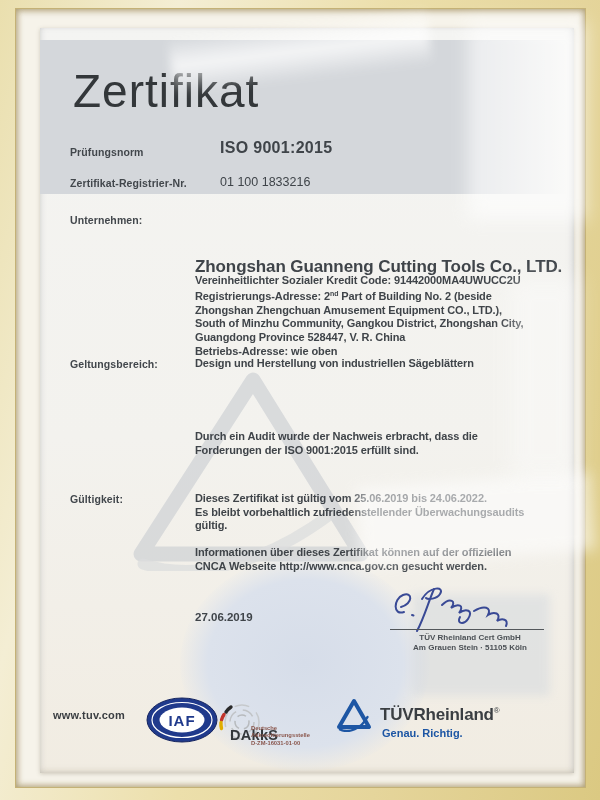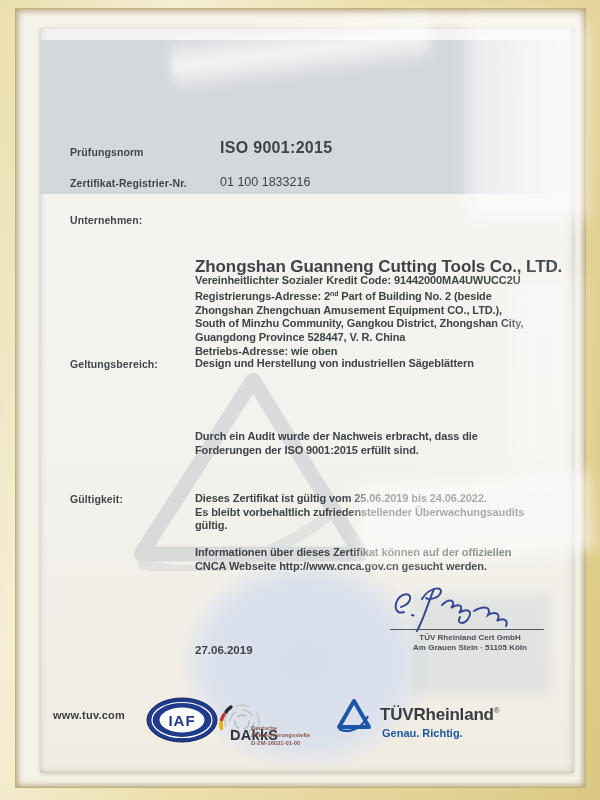--- a/index.html
+++ b/index.html
@@ -36,21 +36,21 @@
   .sig-patch{position:absolute;left:372px;top:566px;width:138px;height:102px;
              background:#ccd3dc;opacity:.42;filter:blur(5px);}
   
   .glare{position:absolute;pointer-events:none;}
   .g1{left:130px;top:-6px;width:260px;height:58px;transform:rotate(-7deg);filter:blur(5px);opacity:.8;
       background:linear-gradient(180deg,rgba(255,255,255,0),rgba(255,255,255,.95) 50%,rgba(255,255,255,0));}
   .g2{left:428px;top:-6px;width:118px;height:198px;background:#fff;opacity:.6;filter:blur(9px);}
   .g3{left:318px;top:452px;width:235px;height:78px;transform:rotate(-4deg);background:#fff;opacity:.55;filter:blur(7px);}
   .g4{left:470px;top:250px;width:70px;height:200px;background:#fff;opacity:.35;filter:blur(10px);}
   
-  .date{position:absolute;left:155px;top:583px;font-size:11.5px;font-weight:600;color:#3f4449;margin-top:33px;}
+  .date{position:absolute;left:155px;top:583px;font-size:11.5px;font-weight:600;color:#3f4449;}
   .sigline{position:absolute;left:350px;top:601px;width:154px;height:1px;background:#53575b;}
   .sig{position:absolute;left:348px;top:548px;}
   .issuer{position:absolute;left:352px;top:605px;width:156px;text-align:center;
           font-size:8px;font-weight:600;color:#4b5055;line-height:9.8px;}
   
   .site{position:absolute;left:13px;top:681px;font-size:11px;font-weight:600;color:#3a3e42;letter-spacing:.2px;}
   .iaf{position:absolute;left:106px;top:669px;}
   .dakks-arcs{position:absolute;left:166px;top:668px;}
   .dakks-word{position:absolute;left:190px;top:675px;font-size:14.5px;font-weight:700;color:#33373b;letter-spacing:.3px;margin-top:24px;}
   .dakks-sub{position:absolute;left:211px;top:697px;font-size:5.8px;line-height:7.4px;color:#8a564c;font-weight:600;}
@@ -68,20 +68,21 @@
   <div class="paper">
 
     <svg class="wm-tri" width="250" height="205" viewBox="0 0 250 205">
       <path d="M128,14 L236,188 L16,188 Z" fill="none" stroke="#c8ccd1" stroke-width="15" stroke-linejoin="round"></path>
       <path d="M18,198 C62,212 128,206 206,148" fill="none" stroke="#cdd1d6" stroke-width="11" stroke-linecap="round" opacity=".75"></path>
     </svg>
     <div class="wm-seal"></div>
     <div class="sig-patch"></div>
 
     <div class="band"></div>
+    <div class="title">Zertifikat</div>
 
     <div class="lbl" style="top:118px">Prüfungsnorm</div>
     <div class="val iso" style="top:111px">ISO 9001:2015</div>
 
     <div class="lbl" style="top:149px">Zertifikat-Registrier-Nr.</div>
     <div class="val reg" style="top:147px">01 100 1833216</div>
 
     <div class="lbl" style="top:186px">Unternehmen:</div>
     <div class="block" style="top:184px">
       <div class="bold1">Zhongshan Guanneng Cutting Tools Co., LTD.</div>

